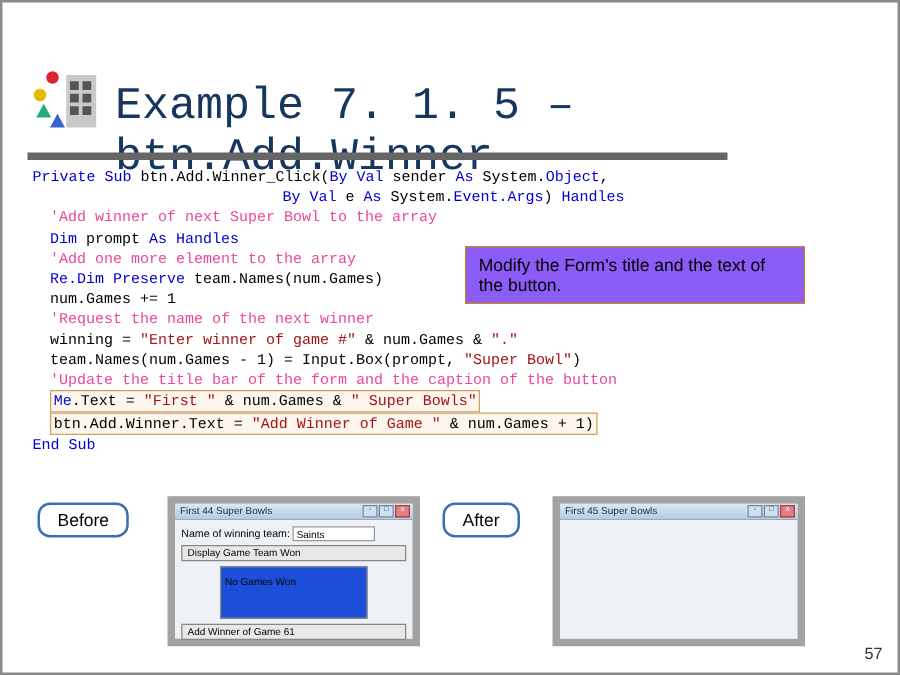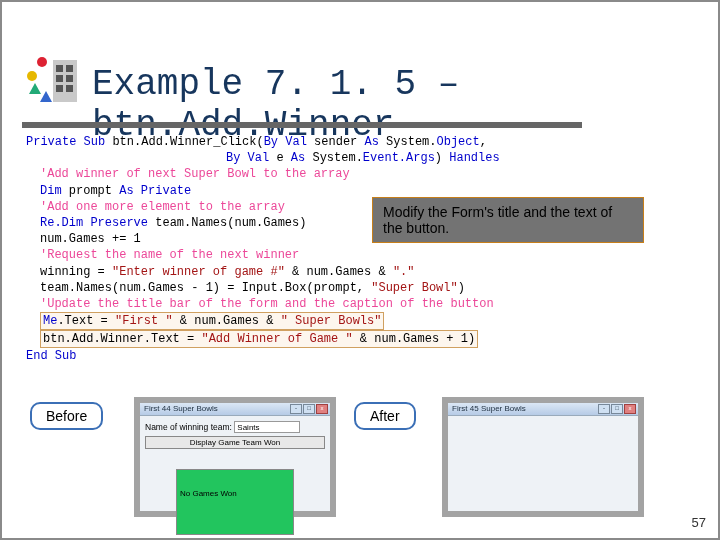--- a/index.html
+++ b/index.html
@@ -5,35 +5,35 @@
   html,body{margin:0;padding:0;width:720px;height:540px;background:#fff;font-family:Arial,Helvetica,sans-serif;overflow:hidden}
   .slide{position:relative;width:720px;height:540px;border:2px solid #8a8a8a;box-sizing:border-box}
   .logo{position:absolute;left:18px;top:50px;width:60px;height:55px}
   .title{position:absolute;left:90px;top:62px;font-size:36px;color:#17365d;font-family:Liberation Mono, monospace}
   .hr{position:absolute;left:20px;top:120px;width:560px;height:6px;background:#666}
   .code{position:absolute;left:24px;top:132px;width:580px;font-family:Liberation Mono, monospace;font-size:12px;line-height:1.35;color:#000}
   .kw{color:#0000cc}
   .cm{color:#ec4899}
   .str{color:#a31515}
   .boxed{display:inline-block;border:1px solid #d0a060;background:#fdf6ee;padding:0 2px}
-  .annot{position:absolute;left:370px;top:195px;width:250px;background:#737373;border:1px solid #c77f1a;padding:6px 10px;font-size:14px;font-family:Arial,sans-serif;color:#000}
+  .annot{position:absolute;left:370px;top:195px;width:250px;background:#8b5cf6;border:1px solid #c77f1a;padding:6px 10px;font-size:14px;font-family:Arial,sans-serif;color:#000}
   .label-bubble{position:absolute;border:2px solid #3b6fb6;border-radius:10px;padding:4px 14px;font-size:14px;background:#fff}
   .before-label{left:28px;top:400px}
   .after-label{left:352px;top:400px}
   .mockwin{position:absolute;top:395px;width:190px;height:108px;border:6px solid #a3a3a3;background:#eef2f6;font-size:8.5px}
   .mockwin .titlebar{height:12px;background:linear-gradient(#dbe7f5,#b6cbe6);border-bottom:1px solid #9ab;position:relative}
   .mockwin .titlebar .t{position:absolute;left:4px;top:1px;color:#234;font-size:8px}
   .mockwin .titlebar .btns{position:absolute;right:2px;top:1px;display:flex;gap:1px}
   .mockwin .titlebar .btns span{width:10px;height:8px;border:1px solid #789;background:#cfe0f2;font-size:6px;line-height:7px;text-align:center;color:#234}
   .mockwin .titlebar .btns span.x{background:#e08080;border-color:#a04040;color:#fff}
   .mockwin .body{padding:3px 5px}
   .field{margin:2px 0}
   .field input{width:60px;font-size:8px;height:10px;border:1px solid #999;padding:0 2px}
-  .btn{display:block;margin:3px auto;border:1px solid #888;background:#e8e8e8;font-size:8px;padding:1px 4px;text-align:center}
-  .listbox{border:1px solid #888;background:#22c55e;width:110px;height:26px;margin:20px auto;font-size:8px;padding:19px 3px}
+  .btn{display:block;margin:3px auto;border:1px solid #888;background:#e8e8e8;font-size:8px;padding:1px 4px;text-align:left}
+  .listbox{border:1px solid #888;background:#1d4ed8;width:110px;height:26px;margin:4px auto;font-size:8px;padding:7px 3px}
   .win-before{left:132px}
   .win-after{left:440px}
   .pagen{position:absolute;right:12px;bottom:8px;font-size:13px;color:#333}
 </style>
 </head>
 <body>
 
 <div class="slide">
 
   <svg class="logo" viewBox="0 0 60 55">
@@ -50,21 +50,21 @@
     <polygon points="20,50 26,39 32,50" fill="#36c"></polygon>
   </svg>
 
   <div class="title">Example 7. 1. 5 – btn.Add.Winner</div>
   <div class="hr"></div>
 
   <div class="code">
     <div><span class="kw">Private Sub</span><span> btn.Add.Winner_Click(</span><span class="kw">By Val</span><span> sender </span><span class="kw">As</span><span> System.</span><span class="kw">Object</span>,</div>
     <div style="padding-left:200px"><span class="kw">By Val</span><span> e </span><span class="kw">As</span><span> System.</span><span class="kw">Event.Args</span><span>) </span><span class="kw">Handles</span></div>
     <div class="cm" style="padding-left:14px">'Add winner of next Super Bowl to the array</div>
-    <div style="padding-left:14px"><span class="kw">Dim</span><span> prompt </span><span class="kw">As Private</span></div>
+    <div style="padding-left:14px"><span class="kw">Dim</span><span> prompt </span><span class="kw">As Handles</span></div>
     <div class="cm" style="padding-left:14px">'Add one more element to the array</div>
     <div style="padding-left:14px"><span class="kw">Re.Dim Preserve</span><span> team.Names(num.Games)</span></div>
     <div style="padding-left:14px">num.Games += 1</div>
     <div class="cm" style="padding-left:14px">'Request the name of the next winner</div>
     <div style="padding-left:14px"><span>winning = </span><span class="str">"Enter winner of game #"</span><span> &amp; num.Games &amp; </span><span class="str">"."</span></div>
     <div style="padding-left:14px"><span>team.Names(num.Games - 1) = Input.Box(prompt, </span><span class="str">"Super Bowl"</span><span>)</span></div>
     <div class="cm" style="padding-left:14px">'Update the title bar of the form and the caption of the button</div>
     <div class="boxed" style="margin-left:14px"><span class="kw">Me</span><span>.Text = </span><span class="str">"First "</span><span> &amp; num.Games &amp; </span><span class="str">" Super Bowls"</span></div><br>
     <div class="boxed" style="margin-left:14px"><span>btn.Add.Winner.Text = </span><span class="str">"Add Winner of Game "</span><span> &amp; num.Games + 1)</span></div>
     <div class="kw">End Sub</div>

